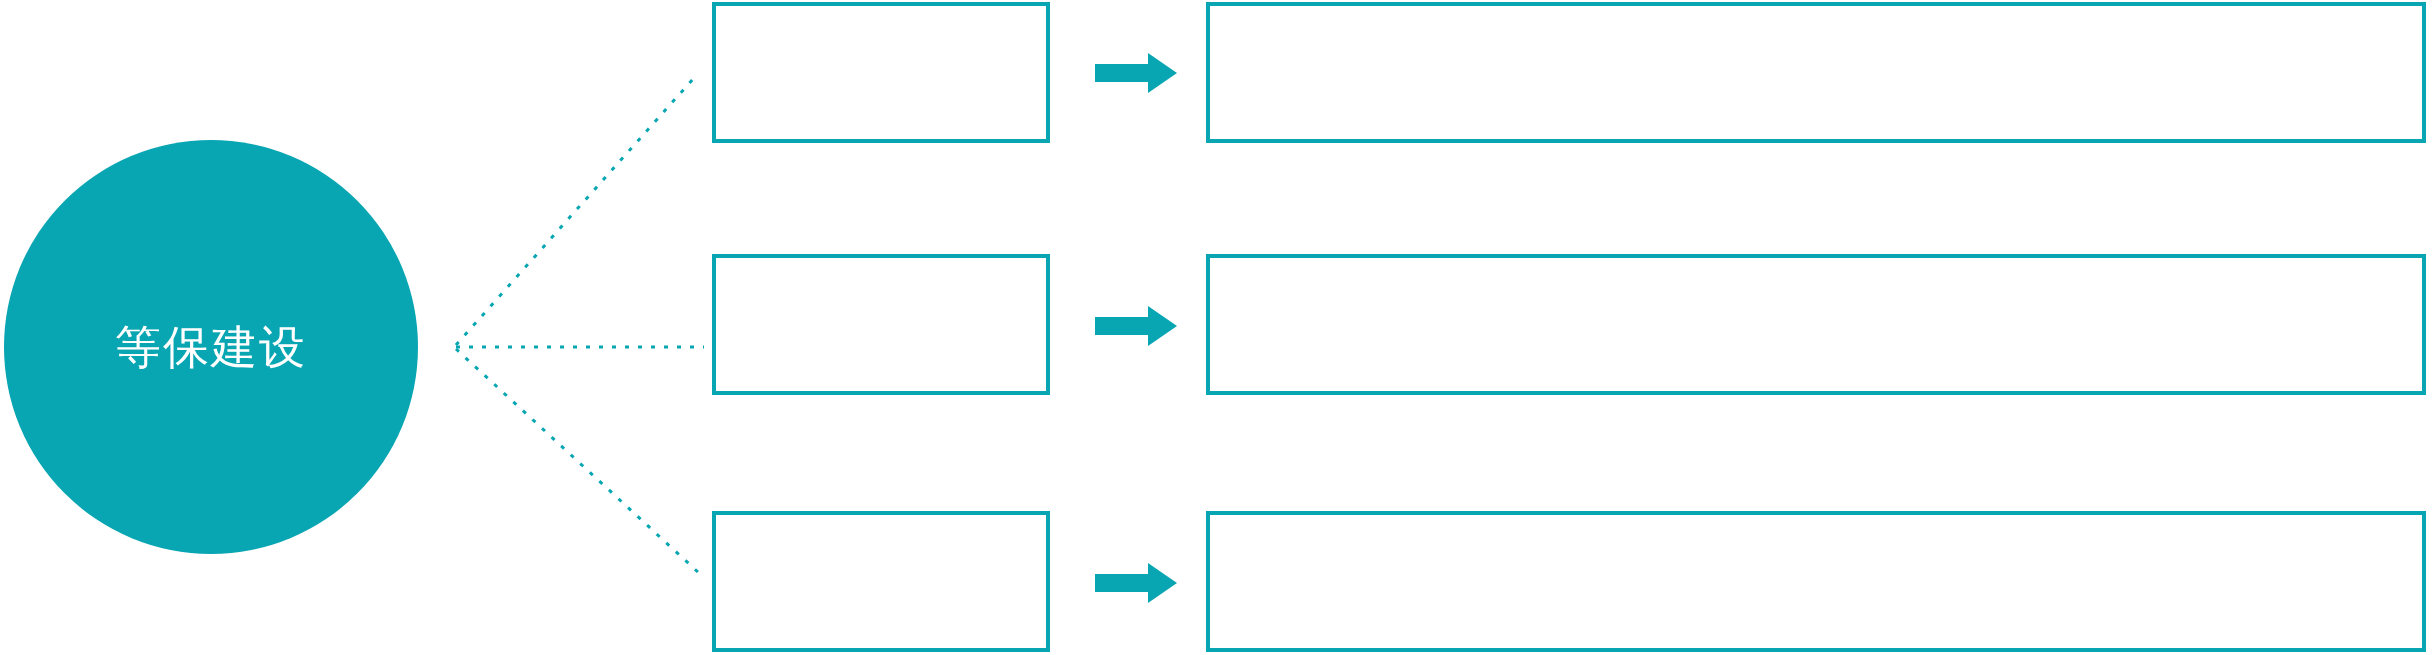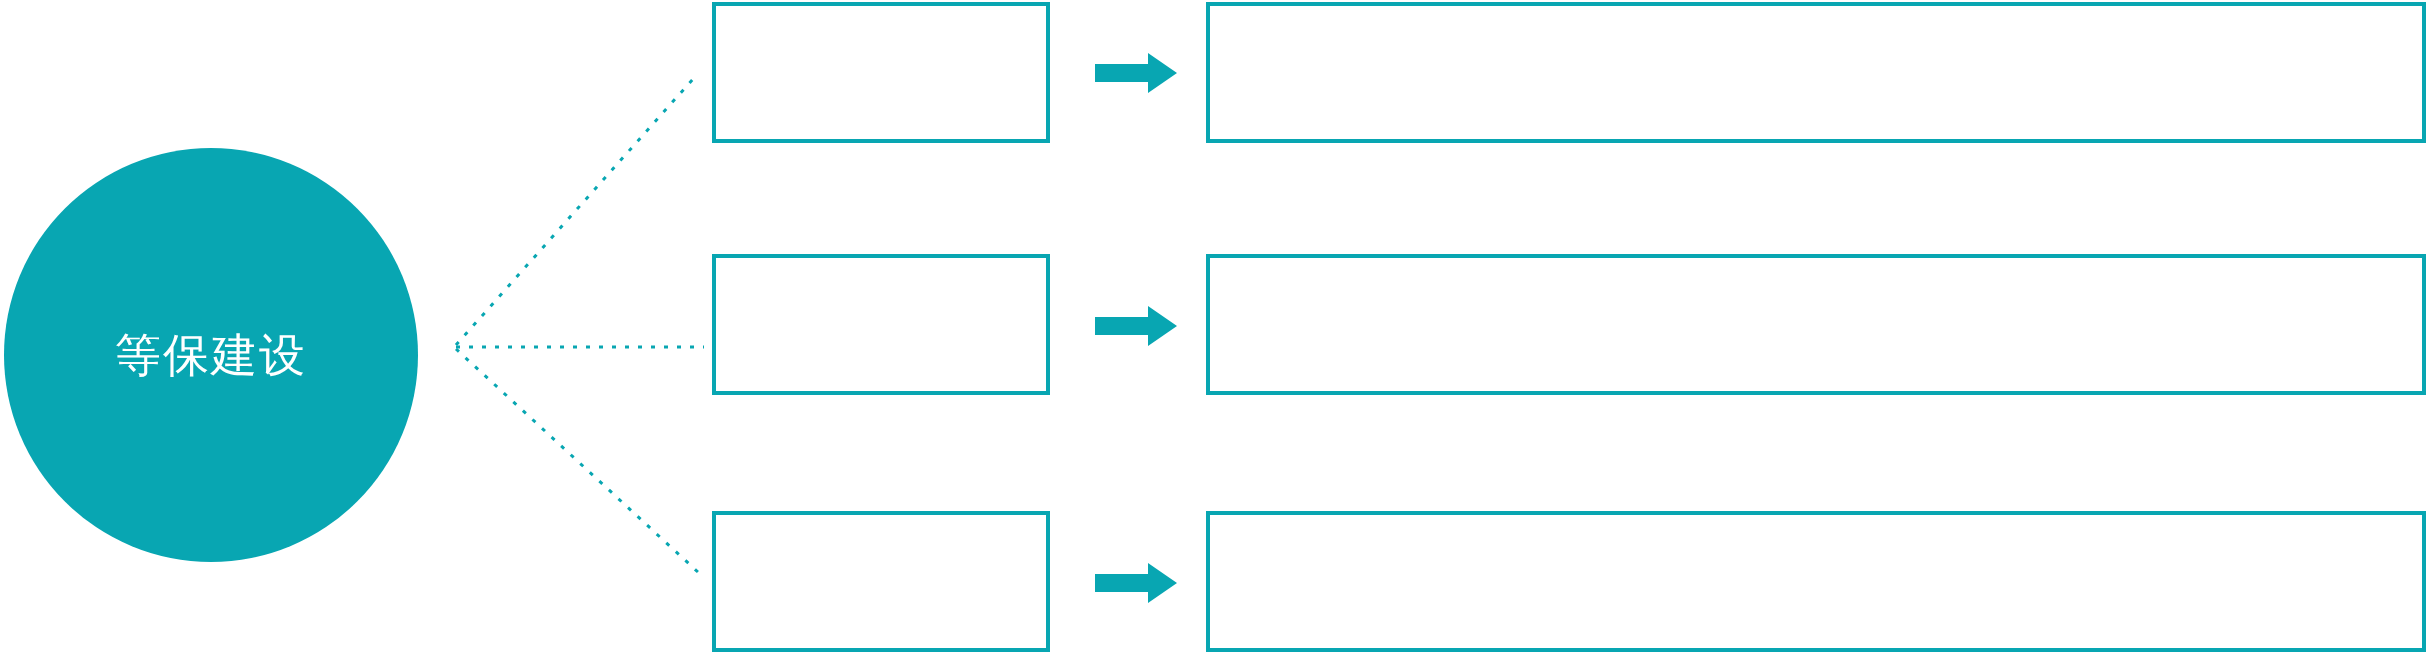--- a/index.html
+++ b/index.html
@@ -11,21 +11,21 @@
     position: relative;
     width: 2434px;
     height: 655px;
     background: var(--bg);
     overflow: hidden;
   }
 
   .hub {
     position: absolute;
     left: 4px;
-    top: 148px;
+    top: 140px;
     width: 414px;
     height: 414px;
     border-radius: 50%;
     background: var(--accent);
     display: flex;
     align-items: center;
     justify-content: center;
     text-align: center;
   }
   .hub-label {

